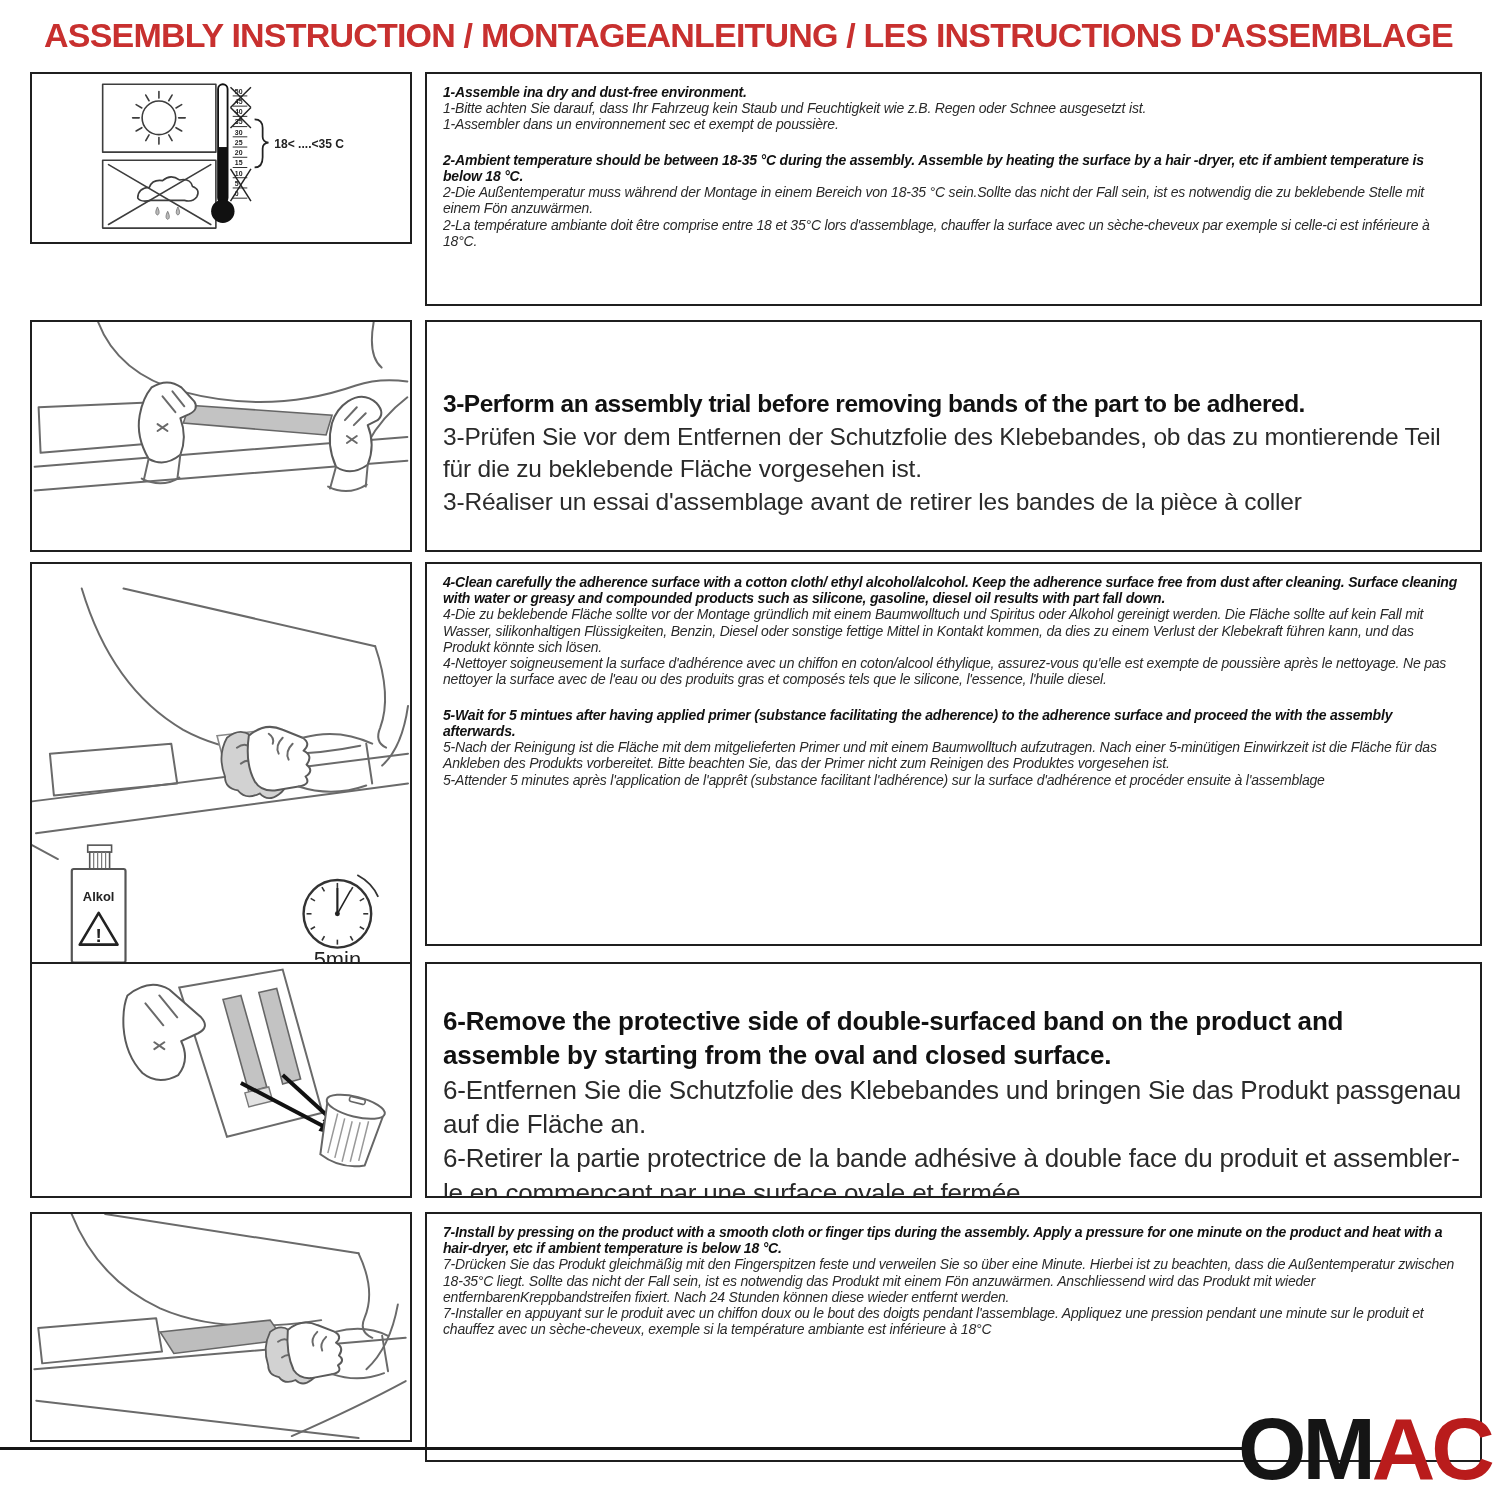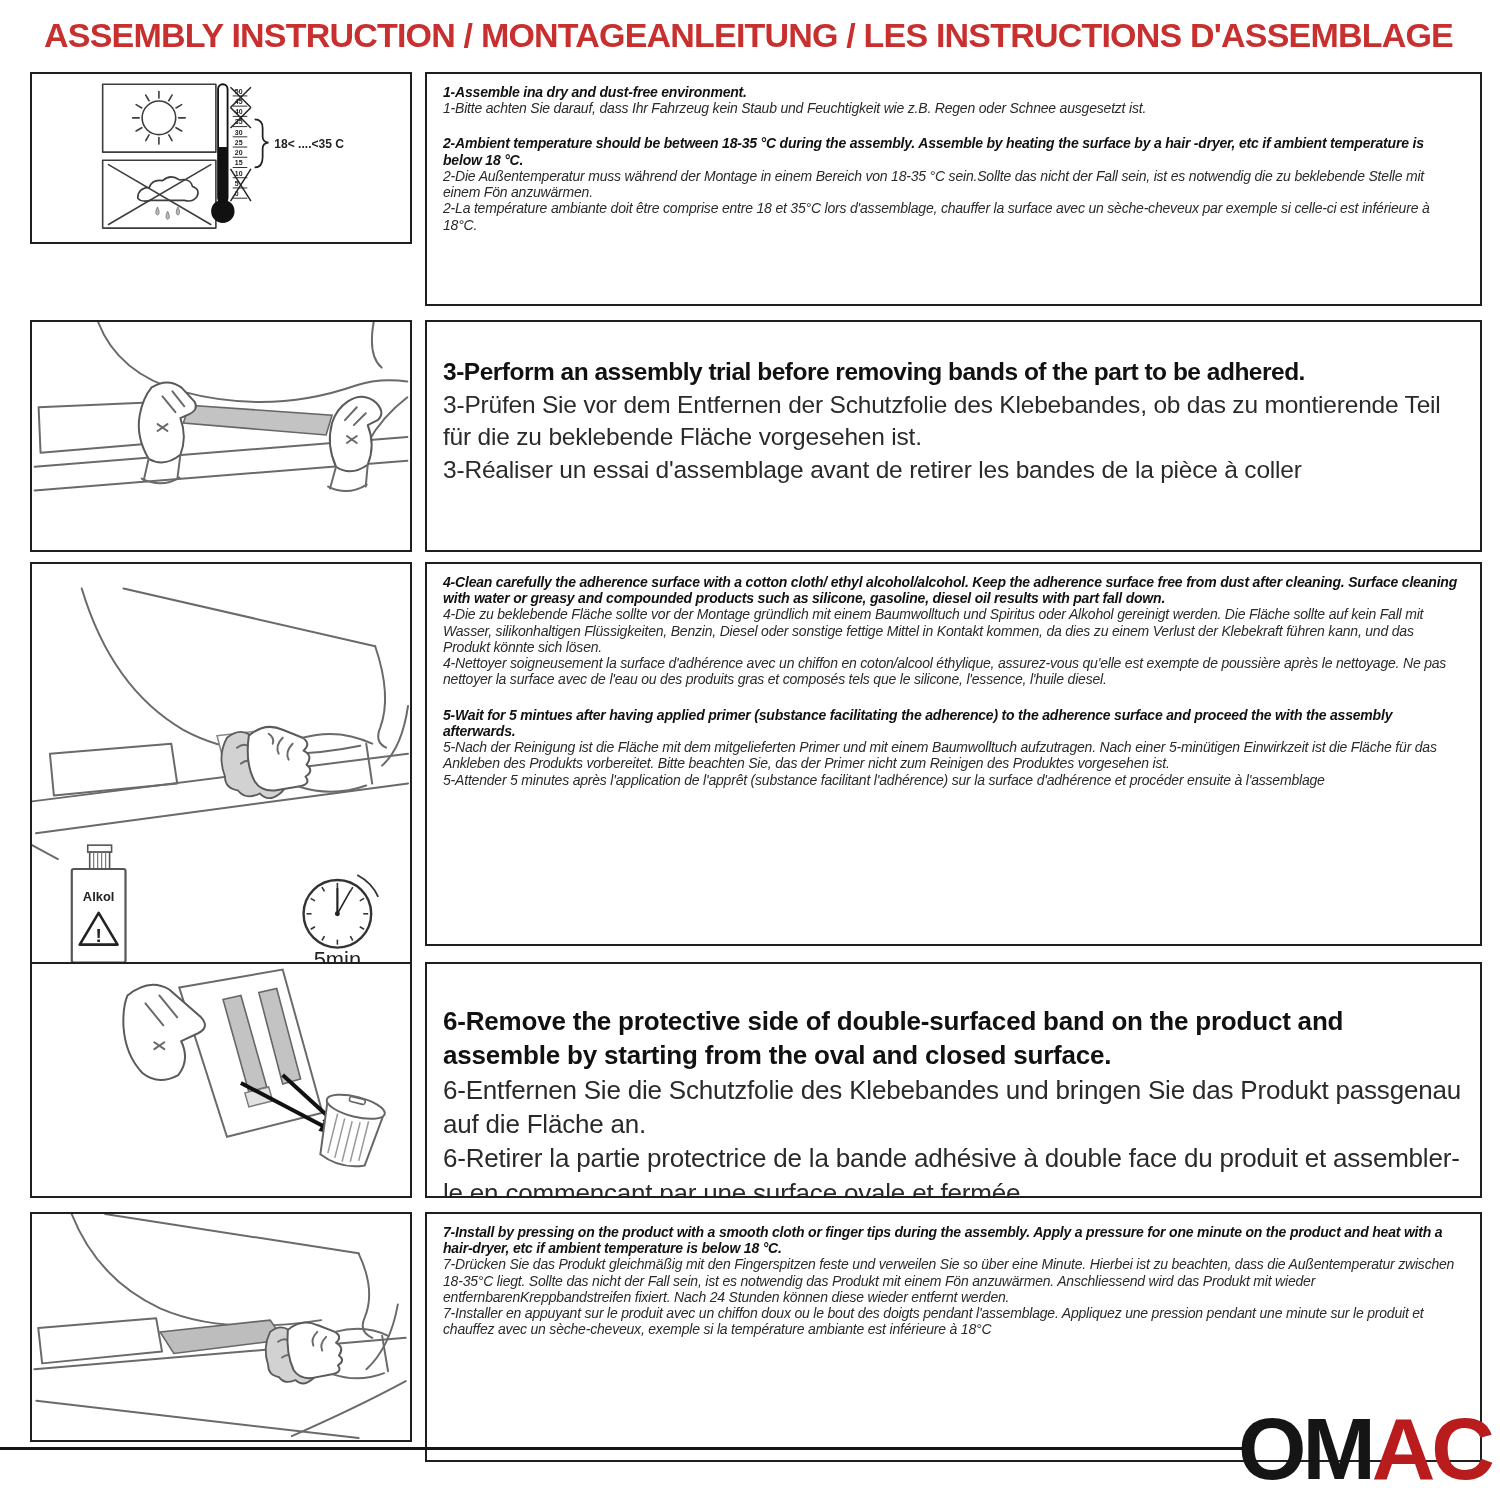--- a/index.html
+++ b/index.html
@@ -7,21 +7,21 @@
        font-family:"Liberation Sans","DejaVu Sans",sans-serif;color:#1c1c1c;}
 
   .page-title{position:absolute;left:44px;top:16px;width:1440px;
       font-size:34px;font-weight:bold;letter-spacing:-0.8px;color:#c8302f;white-space:nowrap;}
 
   .box{position:absolute;border:2px solid #1f1f1f;background:#fff;box-sizing:border-box;overflow:hidden;}
   .illu{display:flex;align-items:stretch;justify-content:center;}
   .illu svg{width:100%;height:100%;}
 
   .txt{padding:10px 16px 0 16px;}
-  .pad-mid{padding-top:34px;}
+  .pad-mid{padding-top:66px;}
   .pad-mid2{padding-top:40px;}
   .pad-sm{}
 
   .p{margin:0;letter-spacing:-0.2px;color:#2a2a2a;}
   .std{font-size:14px;line-height:1.16;font-style:italic;}
   .lg{font-size:24.5px;line-height:1.33;}
   .md{font-size:26px;line-height:1.32;}
   .b{font-weight:bold;color:#111;}
   .gap{margin-top:19px;}
 
@@ -116,20 +116,21 @@
           <line x1="231" y1="130" x2="203" y2="174"></line>
       </g>
       <path d="M 236 62 Q 247 62 247 74 L 247 86 Q 247 93 255 94 Q 247 95 247 102 L 247 114 Q 247 128 236 128" fill="none" stroke="#222" stroke-width="2.4"></path>
       <text x="263" y="101" class="svgtxt" font-size="16.5" font-weight="bold">18&lt; ....&lt;35 C</text>
     </g>
   </svg>
 </div>
 <div class="box txt" style="left:425px;top:72px;width:1057px;height:234px;">
   <p class="p std b">1-Assemble ina dry and dust-free environment.</p>
   <p class="p std">1-Bitte achten Sie darauf, dass Ihr Fahrzeug kein Staub und Feuchtigkeit wie z.B. Regen oder Schnee ausgesetzt ist.</p>
+  <p class="p std">1-Assembler dans un environnement sec et exempt de poussière.</p>
   <p class="p std b gap">2-Ambient temperature should be between 18-35 °C  during the assembly. Assemble by heating the surface by a hair -dryer, etc if ambient temperature is below 18 °C.</p>
   <p class="p std">2-Die Außentemperatur muss während der Montage in einem Bereich von 18-35 °C  sein.Sollte das nicht der Fall sein, ist es notwendig die zu beklebende Stelle mit einem Fön anzuwärmen.</p>
   <p class="p std">2-La température ambiante doit être comprise entre 18 et 35°C lors d'assemblage, chauffer la surface avec un sèche-cheveux par exemple si celle-ci est inférieure à 18°C.</p>
 </div>
 
 <div class="box illu" style="left:30px;top:320px;width:382px;height:232px;">
   <svg viewBox="0 0 380 230">
     <path class="ln" d="M 66 0 Q 86 52 150 70 Q 240 94 326 64 Q 350 56 378 60"></path>
     <path class="ln" d="M 344 0 Q 338 34 352 46"></path>
     <path class="ln" d="M 378 76 Q 352 96 338 122"></path>

